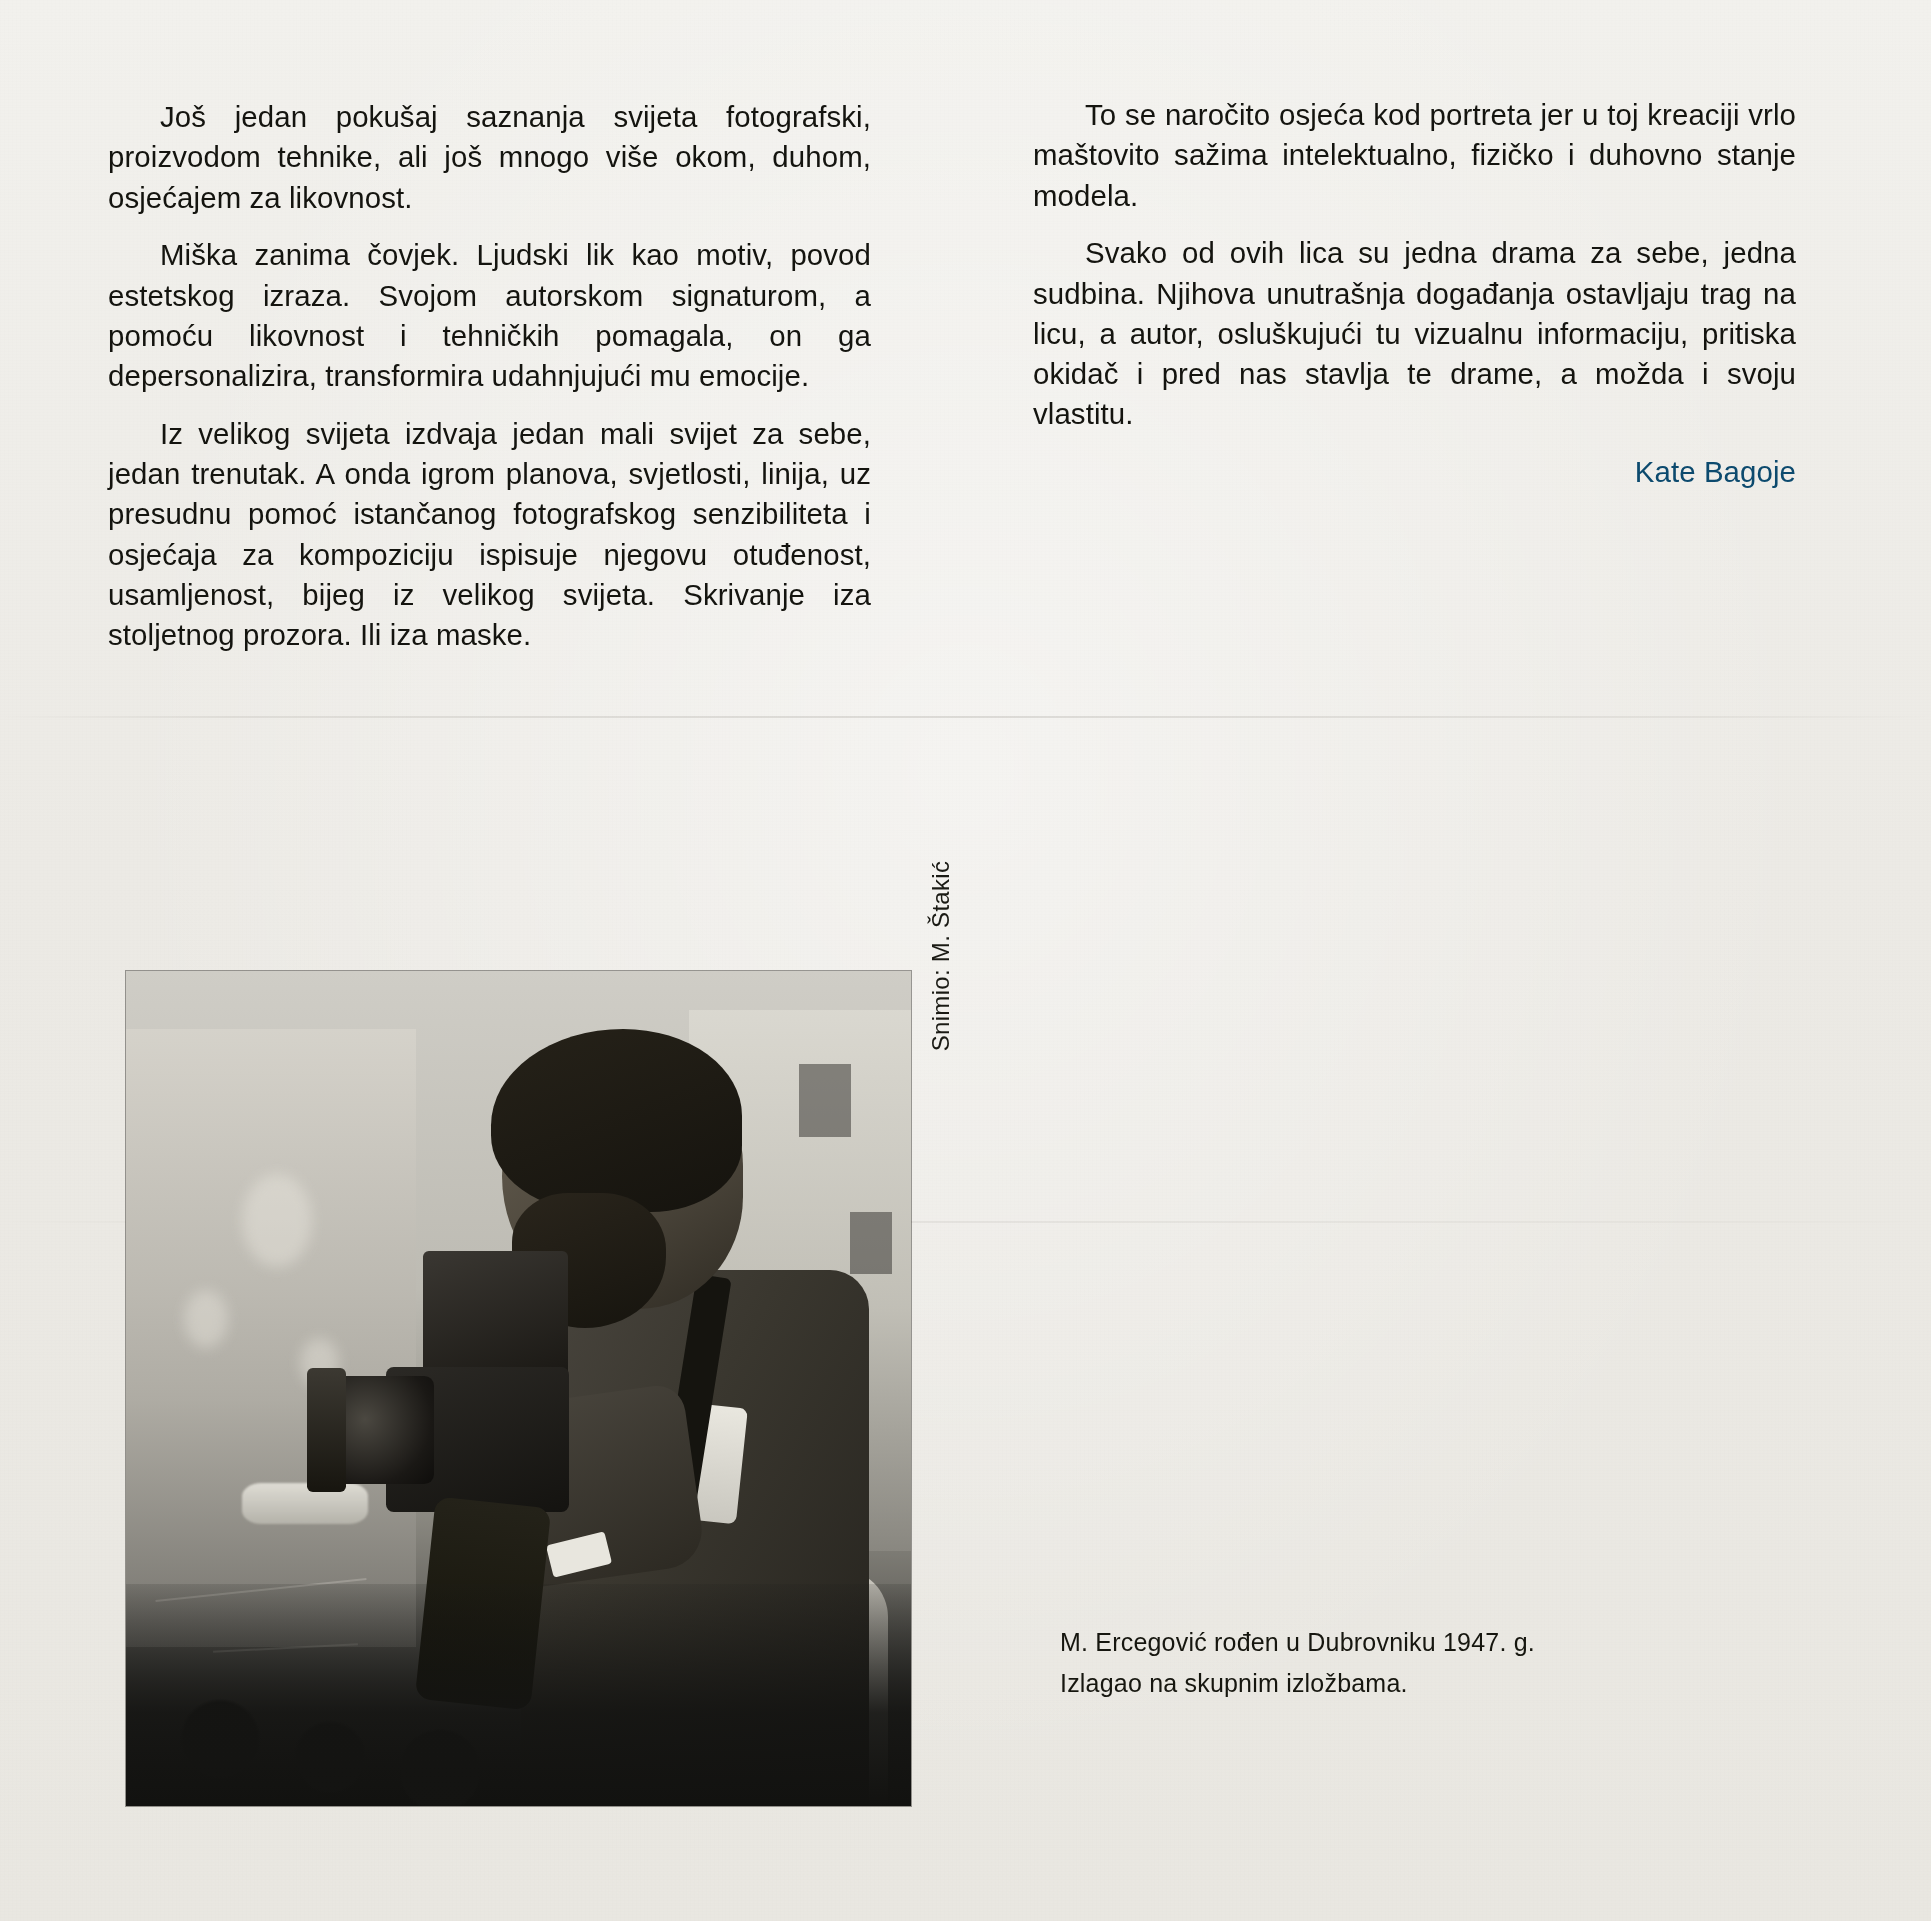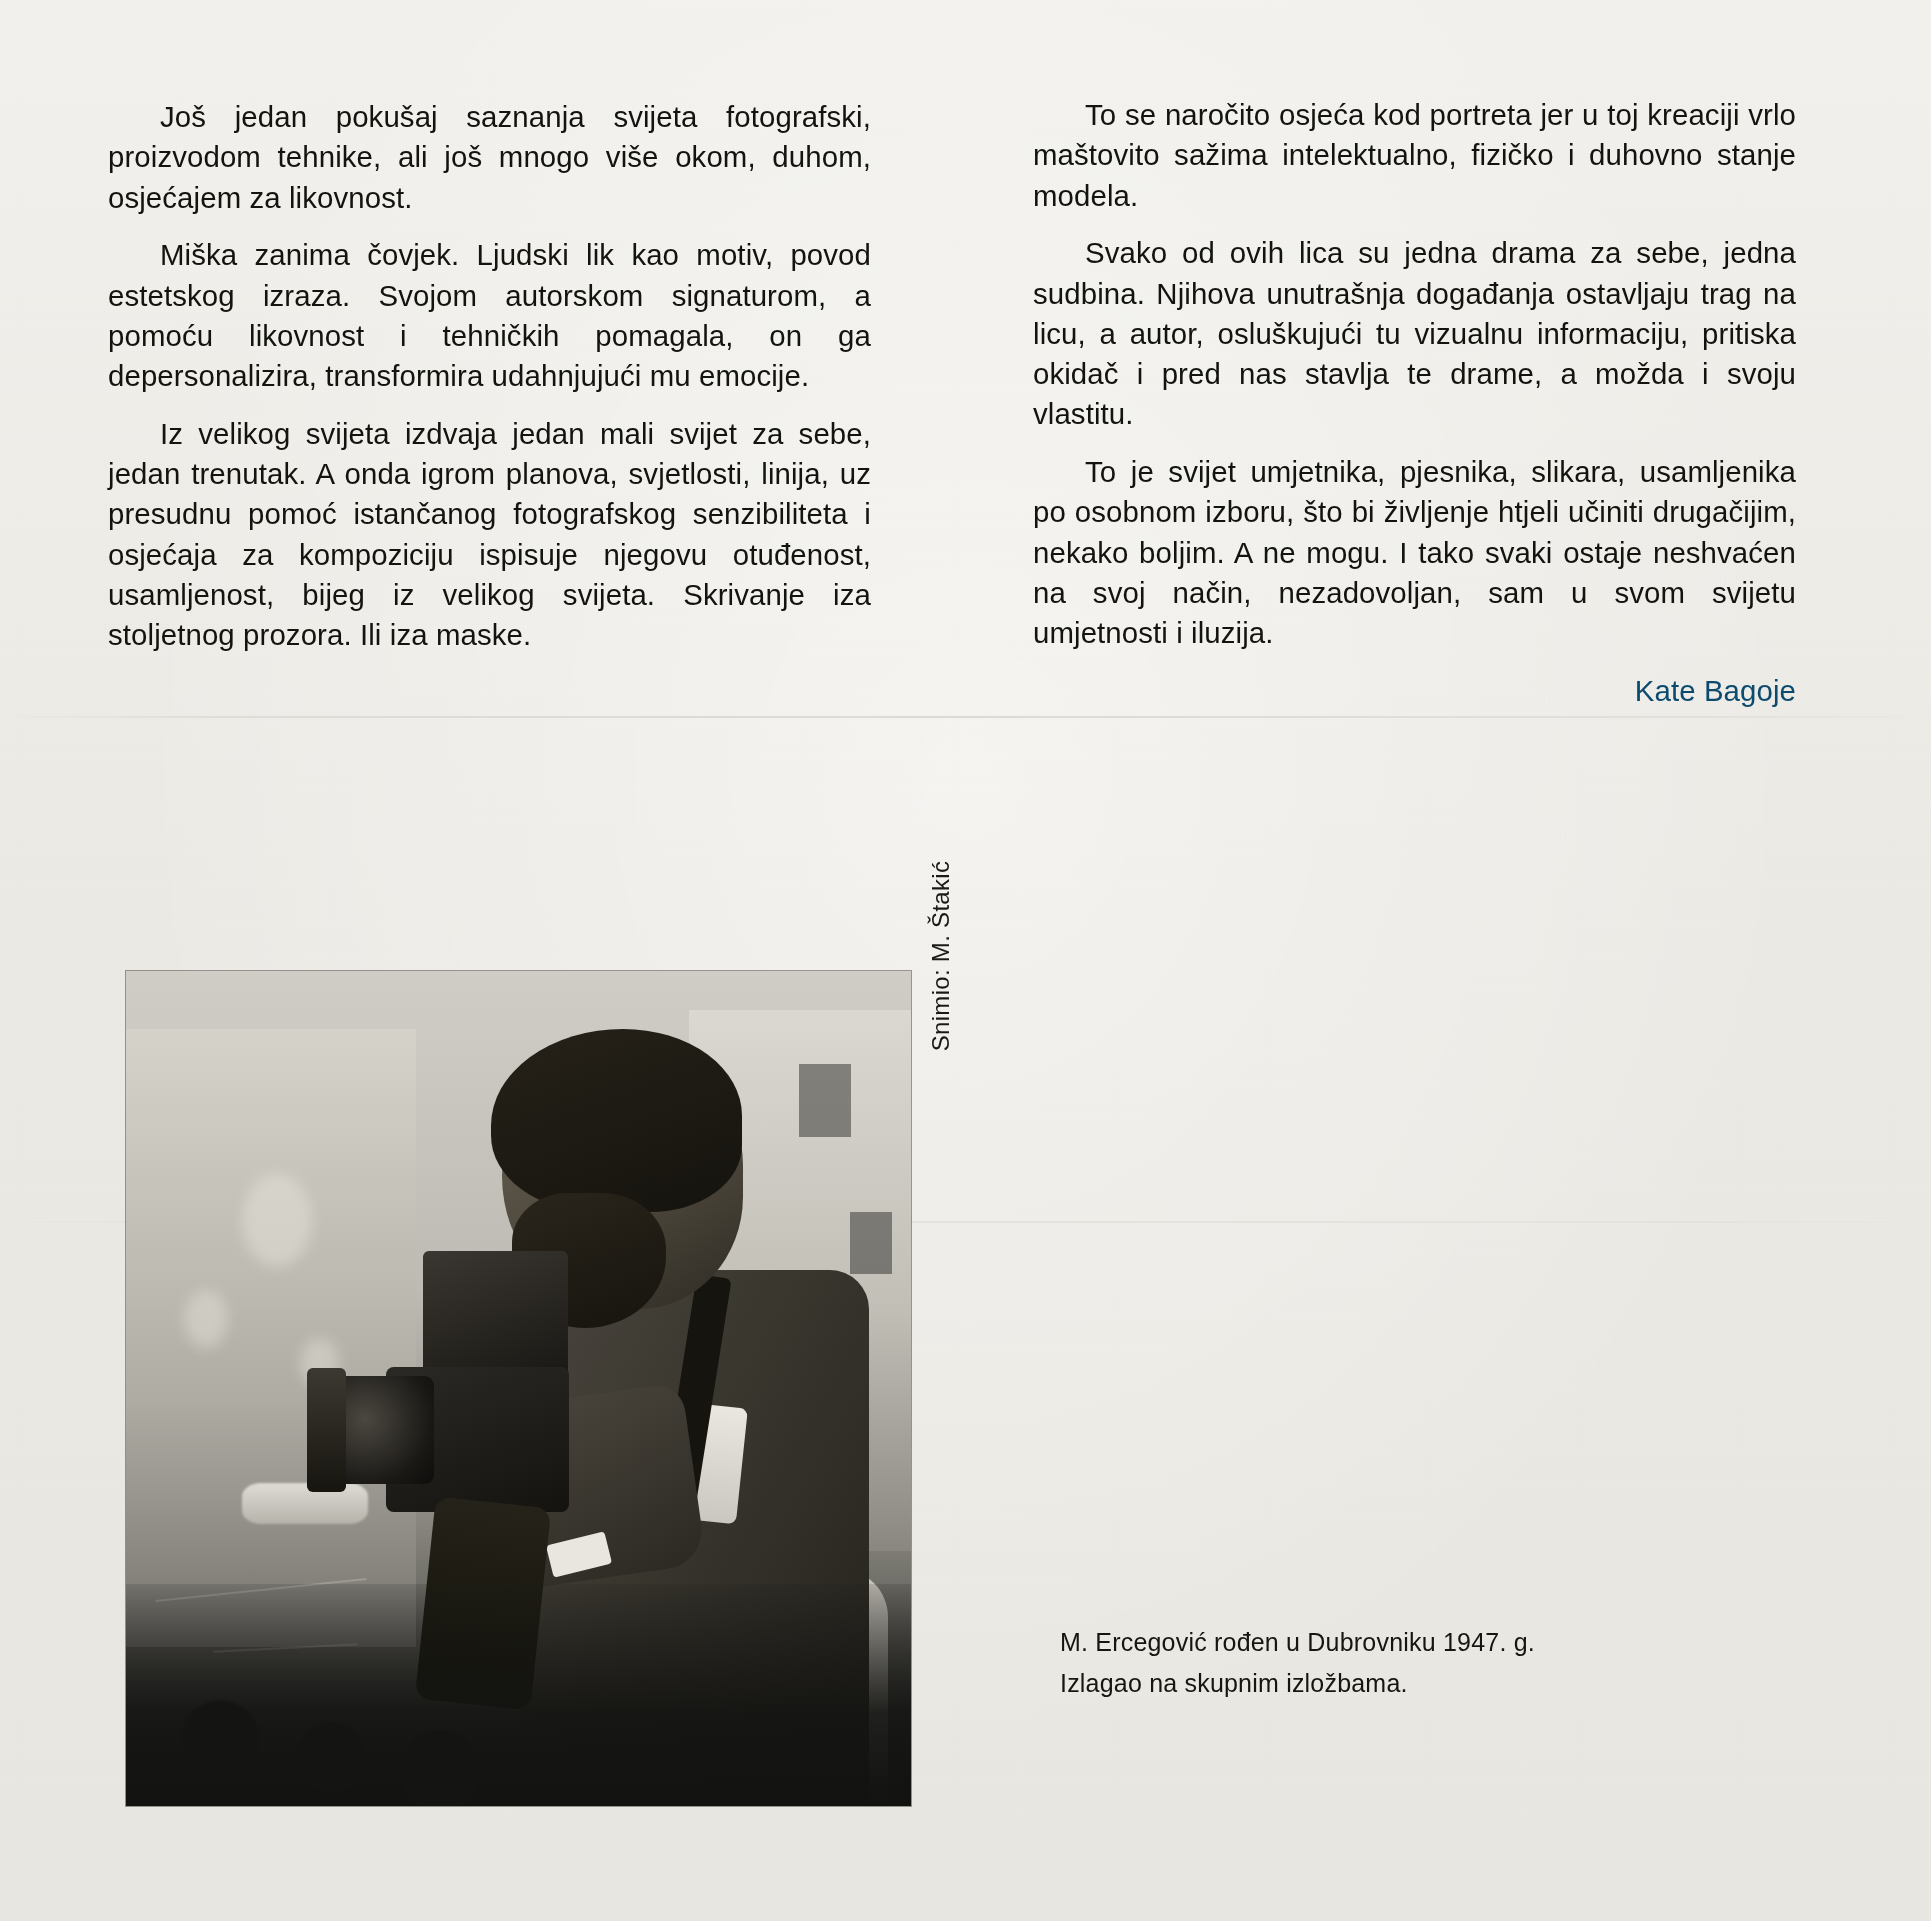--- a/index.html
+++ b/index.html
@@ -337,21 +337,20 @@
 
   <div class="col left">
     <p>Još jedan pokušaj saznanja svijeta fotografski, proizvodom tehnike, ali još mnogo više okom, duhom, osjećajem za likovnost.</p>
     <p>Miška zanima čovjek. Ljudski lik kao motiv, povod estetskog izraza. Svojom autorskom signaturom, a pomoću likovnost i tehničkih pomagala, on ga depersonalizira, transformira udahnjujući mu emocije.</p>
     <p>Iz velikog svijeta izdvaja jedan mali svijet za sebe, jedan trenutak. A onda igrom planova, svjetlosti, linija, uz presudnu pomoć istančanog fotografskog senzibiliteta i osjećaja za kompoziciju ispisuje njegovu otuđenost, usamljenost, bijeg iz velikog svijeta. Skrivanje iza stoljetnog prozora. Ili iza maske.</p>
   </div>
 
   <div class="col right">
     <p>To se naročito osjeća kod portreta jer u toj kreaciji vrlo maštovito sažima intelektualno, fizičko i duhovno stanje modela.</p>
     <p>Svako od ovih lica su jedna drama za sebe, jedna sudbina. Njihova unutrašnja događanja ostavljaju trag na licu, a autor, osluškujući tu vizualnu informaciju, pritiska okidač i pred nas stavlja te drame, a možda i svoju vlastitu.</p>
-    <p>To je svijet umjetnika, pjesnika, slikara, usamljenika po osobnom izboru, što bi življenje htjeli učiniti drugačijim, nekako boljim. A ne mogu. I tako svaki ostaje neshvaćen na svoj način, nezadovoljan, sam u svom svijetu umjetnosti i iluzija.</p>
     <div class="signature">Kate Bagoje</div>
   </div>
 
   <div class="photo-credit">Snimio: M. Štakić</div>
 
   <div class="photo">
     <div class="sky"></div>
     <div class="bg-left-wall"></div>
     <div class="bg-building"></div>
     <div class="bg-window w1"></div>

